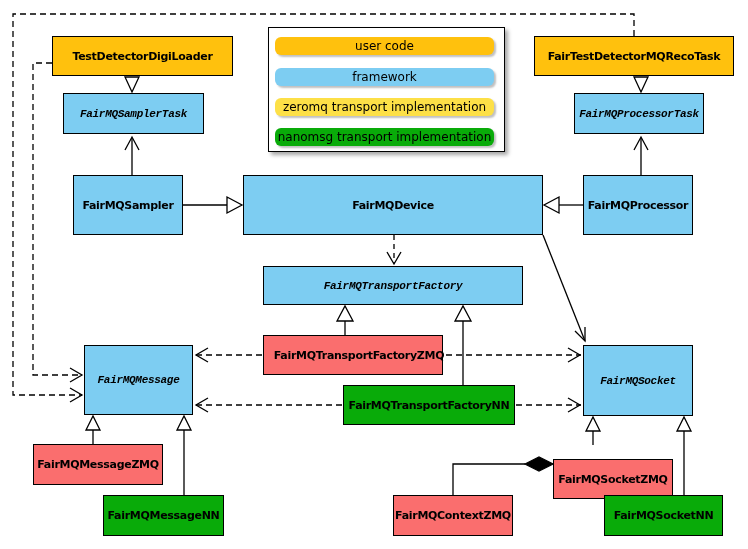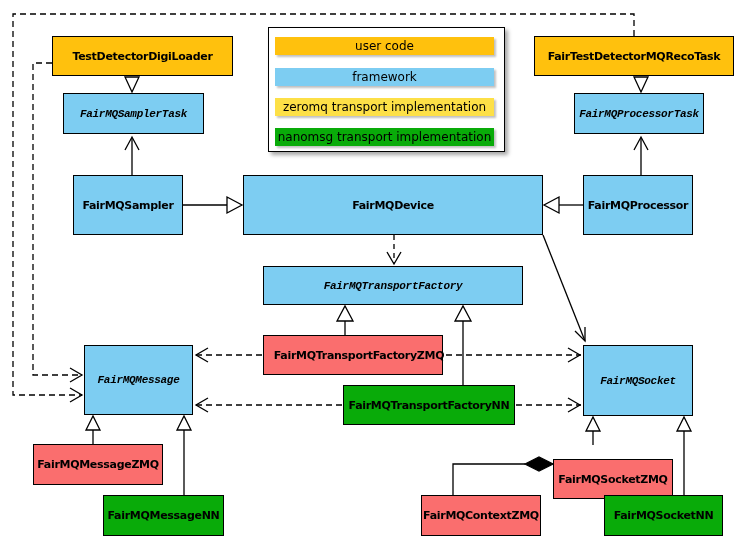--- a/index.html
+++ b/index.html
@@ -17,20 +17,21 @@
   }
   .node.abstract{font-style:italic;font-family:Liberation Mono, monospace;}
   .legend{
     position:absolute;z-index:2;box-sizing:border-box;background:#fff;
     border:1px solid #000;box-shadow:3px 3px 4px rgba(0,0,0,0.35);
   }
   .legend-item{
     position:absolute;height:18px;line-height:18px;left:6px;width:219px;
     font-size:12px;color:#000;text-align:center;white-space:nowrap;
     box-shadow:2px 2px 2px rgba(0,0,0,0.25);
+    border-radius:6px;
   }
 </style>
 </head>
 <body>
 
 <div class="canvas">
 
   <svg class="connectors" width="748" height="549" viewBox="0 0 748 549" fill="none" stroke="#000" stroke-width="1.3">
 
     <g>
@@ -156,19 +157,19 @@
   <div class="node" style="left: 343px; top: 385px; width: 172px; height: 40px; background-color: rgb(9, 171, 9);">FairMQTransportFactoryNN</div>
 
   <div class="node abstract" style="left: 84px; top: 345px; width: 109px; height: 70px; background-color: rgb(125, 205, 242);">FairMQMessage</div>
 
   <div class="node abstract" style="left: 583px; top: 345px; width: 110px; height: 71px; background-color: rgb(125, 205, 242); text-align: right;">FairMQSocket</div>
 
   <div class="node" style="left: 33px; top: 444px; width: 130px; height: 41px; background-color: rgb(250, 110, 110);">FairMQMessageZMQ</div>
 
   <div class="node" style="left: 103px; top: 495px; width: 121px; height: 41px; background-color: rgb(9, 171, 9);">FairMQMessageNN</div>
 
-  <div class="node" style="left: 393px; top: 495px; width: 120px; height: 41px; background-color: rgb(250, 110, 110); margin-left: 28px;">FairMQContextZMQ</div>
+  <div class="node" style="left: 393px; top: 495px; width: 120px; height: 41px; background-color: rgb(250, 110, 110);">FairMQContextZMQ</div>
 
   <div class="node" style="left: 553px; top: 445px; width: 120px; height: 40px; background-color: rgb(250, 110, 110); margin-top: 14px;">FairMQSocketZMQ</div>
 
   <div class="node" style="left: 604px; top: 495px; width: 119px; height: 41px; background-color: rgb(9, 171, 9);">FairMQSocketNN</div>
 
 </div>
 
 </body></html>

